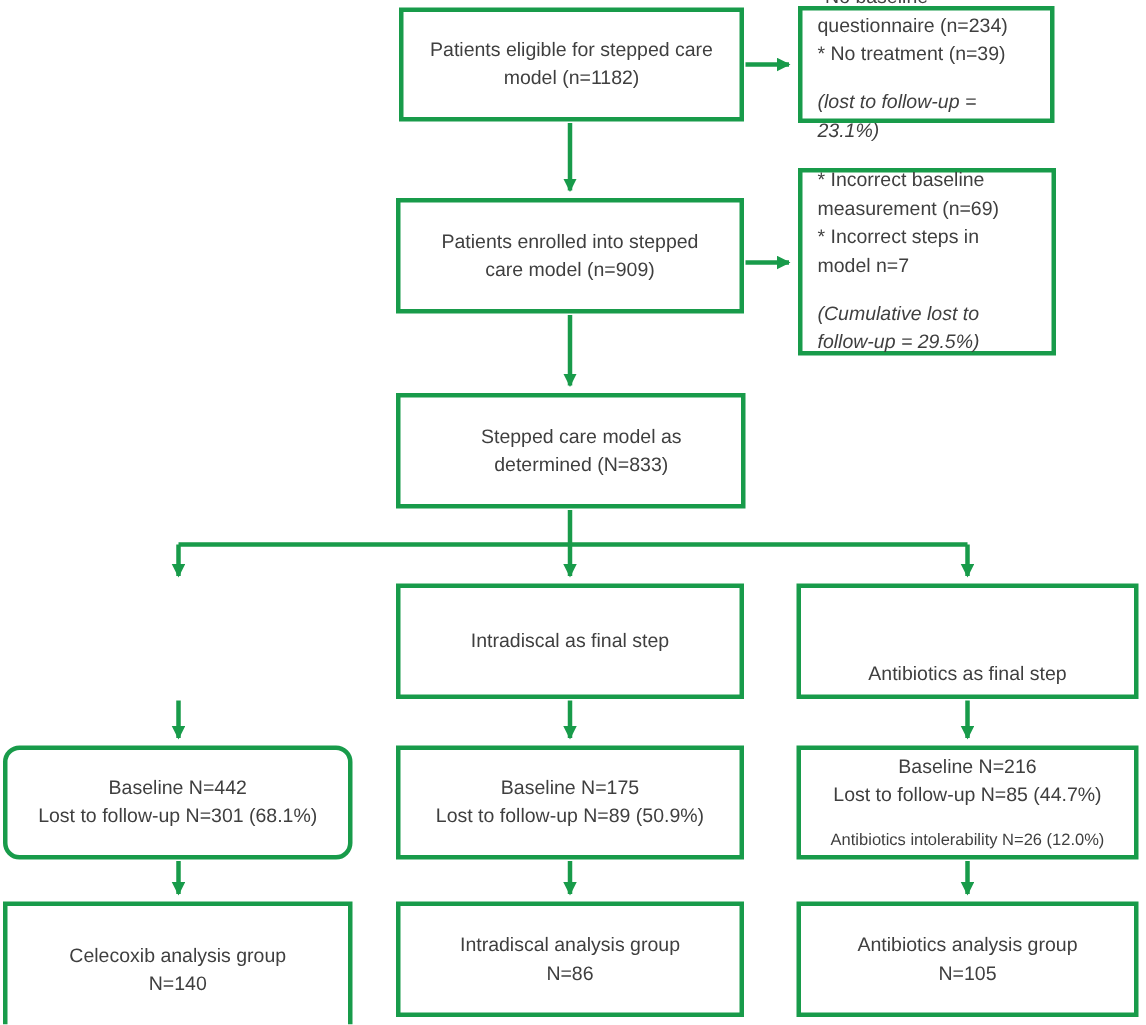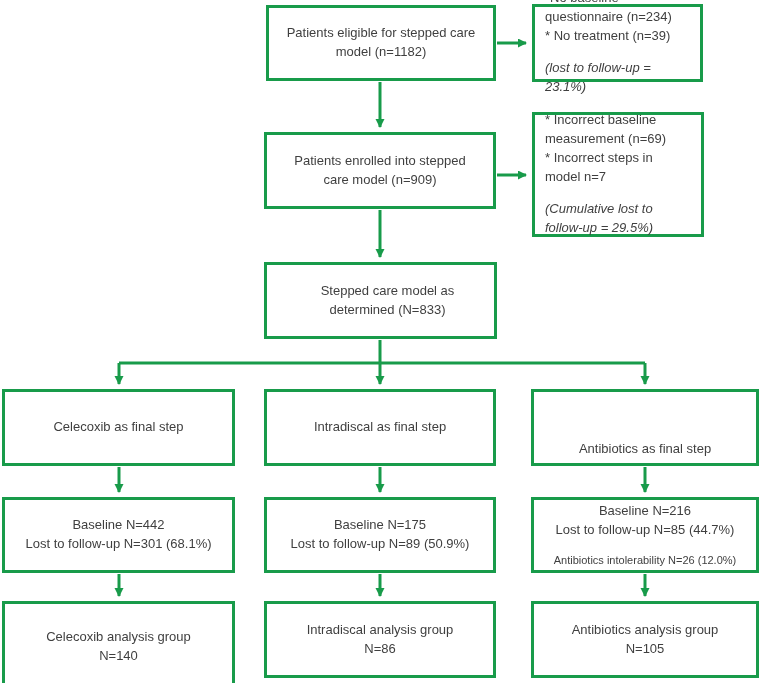--- a/index.html
+++ b/index.html
@@ -47,21 +47,21 @@
 
   
   .n-eligible            {left:266px;top:5px;  width:230px;height:76px;}
   .n-excl1               {left:532px;top:4px;  width:171px;height:78px;}
   .n-enrolled            {left:264px;top:132px;width:232px;height:77px;}
   .n-excl2               {left:532px;top:112px;width:172px;height:125px;}
   .n-determined          {left:264px;top:262px;width:233px;height:77px;padding-left:22px;}
   .n-celecoxib-step      {left:2px;  top:389px;width:233px;height:77px;}
   .n-intradiscal-step    {left:264px;top:389px;width:232px;height:77px;}
   .n-antibiotics-step    {left:531px;top:389px;width:228px;height:77px;justify-content:flex-end;}
-  .n-celecoxib-baseline  {left:2px;  top:497px;width:233px;height:76px;}
+  .n-celecoxib-baseline  {left:2px;  top:497px;width:233px;height:76px;border-radius:11px;}
   .n-intradiscal-baseline{left:264px;top:497px;width:232px;height:76px;}
   .n-antibiotics-baseline{left:531px;top:497px;width:228px;height:76px;}
   .n-celecoxib-group     {left:2px;  top:601px;width:233px;height:91px;}
   .n-intradiscal-group   {left:264px;top:601px;width:232px;height:77px;}
   .n-antibiotics-group   {left:531px;top:601px;width:228px;height:77px;}
 </style>
 </head>
 <body>
 
 <div class="canvas">
@@ -116,23 +116,20 @@
 model n=7</span>
     <span class="italic-line">(Cumulative lost to
 follow-up = 29.5%)</span>
   </div>
 
   <div class="node n-determined">
     <span>Stepped care model as
 determined (N=833)</span>
   </div>
 
-  <div class="node n-celecoxib-step">
-    <span>Celecoxib as final step</span>
-  </div>
 
   <div class="node n-intradiscal-step">
     <span>Intradiscal as final step</span>
   </div>
 
   <div class="node n-antibiotics-step">
     <span>Antibiotics as final step</span>
   </div>
 
   <div class="node n-celecoxib-baseline">

